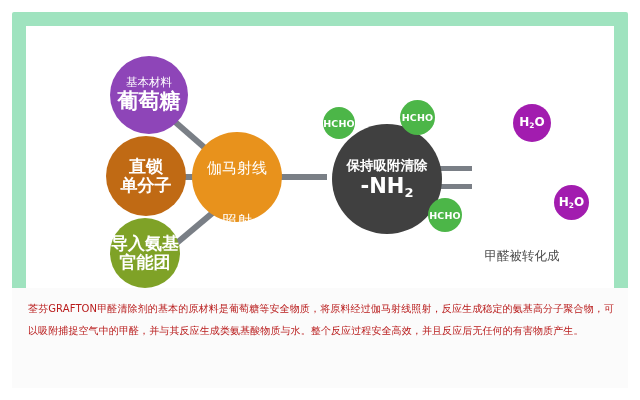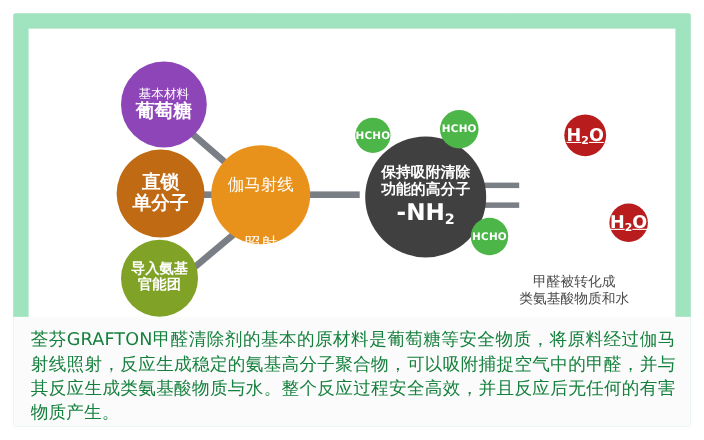--- a/index.html
+++ b/index.html
@@ -31,22 +31,22 @@
   }
   
   .panel-text {
     position: absolute;
     left: 12px; top: 288px;
     width: 616px; height: 100px;
     background: #fbfbfb;
     padding: 10px 14px 0 16px;
   }
   .desc {
-    color: #15803d;
-    font-size: 16px;
+    color: #b91c1c;
+    font-size: 10px;
     line-height: 22px;
     letter-spacing: 0.1px;
     text-align: justify;
     font-family: "DejaVu Sans", "Liberation Sans", sans-serif;
   }
 
   
   .node {
     position: absolute;
     border-radius: 50%;
@@ -58,27 +58,27 @@
     text-align: center;
     font-weight: bold;
     font-family: "DejaVu Sans", "Liberation Sans", sans-serif;
     z-index: 5;
     line-height: 1.12;
   }
   .node .ln { display: block; white-space: nowrap; }
 
   .n-glucose   { left:84px;  top:30px;  width:78px;  height:78px;  background:#8e45b8; }
   .n-glucose .t1 { font-size: 11.5px; font-weight: normal; }
-  .n-glucose .t2 { font-size: 17px; margin-top: 1px; }
+  .n-glucose .t2 { font-size: 21px; margin-top: 1px; }
 
   .n-mono      { left:80px;  top:110px; width:80px;  height:80px;  background:#c06a14; }
   .n-mono .ln  { font-size: 17px; }
 
   .n-amino     { left:84px;  top:192px; width:70px;  height:70px;  background:#7fa227; }
-  .n-amino .ln { font-size: 13px; }
+  .n-amino .ln { font-size: 17px; }
 
   .n-gamma     { left:166px; top:106px; width:90px;  height:90px;  background:#e8921c; }
   .n-gamma .ln { font-size: 15px; font-weight: normal; margin-top: 36px; }
 
   .n-poly      { left:306px; top:98px;  width:110px; height:110px; background:#404040; }
   .n-poly .t1  { font-size: 13.5px; }
   .n-poly .t2  { font-size: 13.5px; }
   .n-poly .t3  { font-size: 21px; margin-top: 2px; }
   .sub { font-size: 0.62em; vertical-align: -0.28em; }
 
@@ -88,21 +88,21 @@
   
   .bub {
     position: absolute;
     border-radius: 50%;
     display: flex; align-items: center; justify-content: center;
     color: #ffffff; font-weight: bold;
     font-family: "DejaVu Sans", "Liberation Sans", sans-serif;
     z-index: 6;
   }
   .hcho { background: #4cb648; font-size: 9.5px; letter-spacing: 0.2px; margin-left: 16px; }
-  .h2o  { background: #b91c1c; font-size: 16px; text-decoration: underline; }
+  .h2o  { background: #a21caf; font-size: 12px; }
 
   .b-hcho1 { left:281px; top:81px;  width:32px; height:32px; }
   .b-hcho2 { left:358px; top:74px;  width:35px; height:35px; }
   .b-hcho3 { left:386px; top:172px; width:34px; height:34px; }
   .b-h2o1  { left:487px; top:78px;  width:38px; height:38px; }
   .b-h2o2  { left:528px; top:159px; width:35px; height:35px; }
 
   
   .link { position: absolute; background: #7a7f86; z-index: 1; }
 
@@ -157,21 +157,20 @@
       <span class="ln">官能团</span>
     </div>
 
     <div class="node n-gamma">
       <span class="ln">伽马射线</span>
       <span class="ln">照射</span>
     </div>
 
     <div class="node n-poly">
       <span class="ln t1">保持吸附清除</span>
-      <span class="ln t2">功能的高分子</span>
       <span class="ln t3"><span>-NH</span><span class="sub">2</span></span>
     </div>
 
 
     <div class="bub hcho b-hcho1">
       <span>HCHO</span>
     </div>
     <div class="bub hcho b-hcho2">
       <span>HCHO</span>
     </div>
@@ -181,21 +180,20 @@
 
     <div class="bub h2o b-h2o1">
       <span><span>H</span><span class="sub">2</span><span>O</span></span>
     </div>
     <div class="bub h2o b-h2o2">
       <span><span>H</span><span class="sub">2</span><span>O</span></span>
     </div>
 
     <div class="cap cap-conv">
       <div>甲醛被转化成</div>
-      <div>类氨基酸物质和水</div>
     </div>
 
   </div>
 
   <div class="panel-text">
     <p class="desc">荃芬GRAFTON甲醛清除剂的基本的原材料是葡萄糖等安全物质，将原料经过伽马射线照射，反应生成稳定的氨基高分子聚合物，可以吸附捕捉空气中的甲醛，并与其反应生成类氨基酸物质与水。整个反应过程安全高效，并且反应后无任何的有害物质产生。</p>
   </div>
 
 </div>
 

